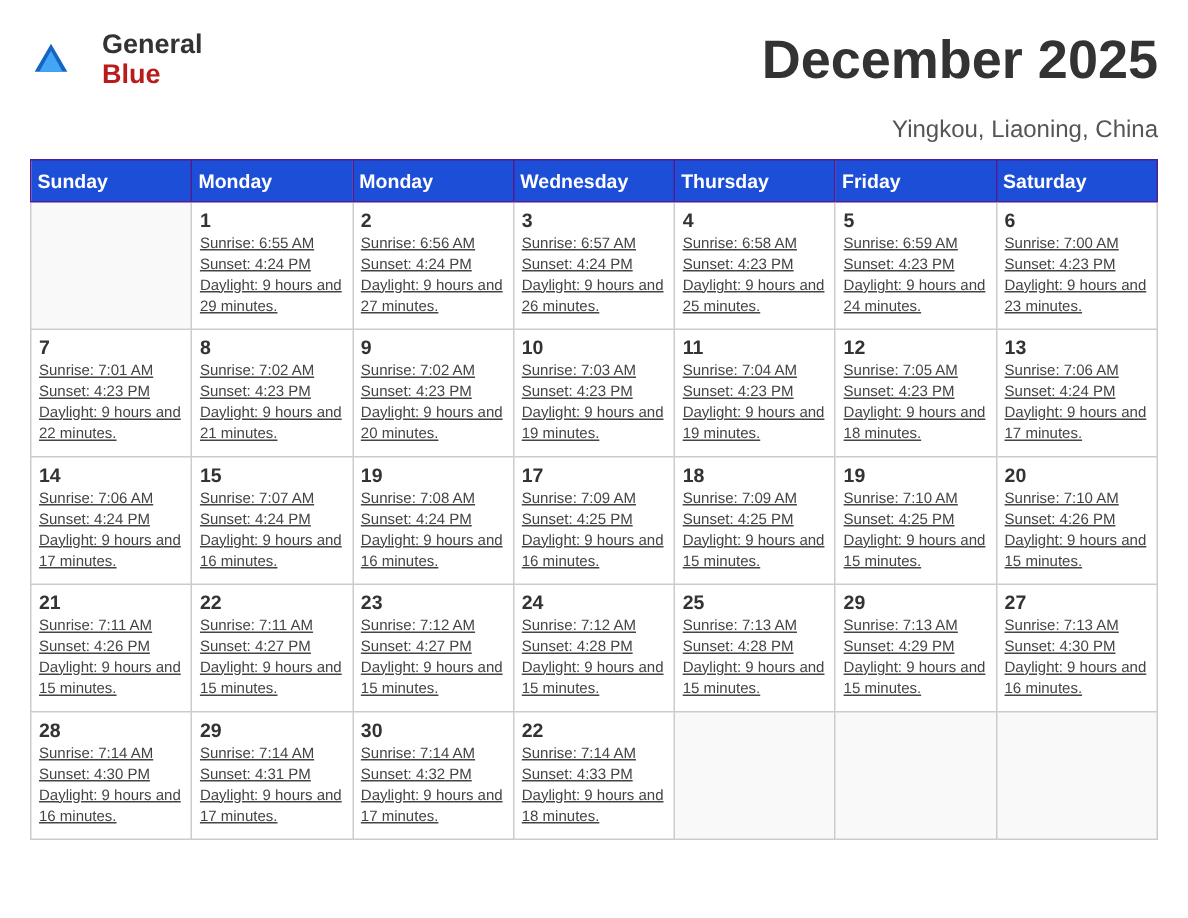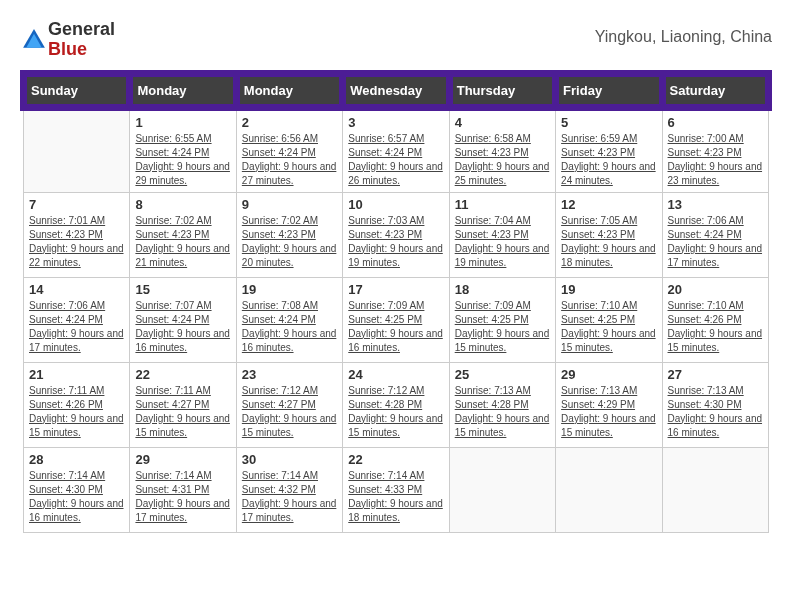--- a/index.html
+++ b/index.html
@@ -12,21 +12,21 @@
     }
     .header {
       display: flex;
       justify-content: space-between;
       align-items: flex-start;
       margin-bottom: 10px;
     }
     .logo {
       display: flex;
       align-items: center;
-      gap: 0;
+      gap: 20px;
     }
     .logo-text {
       font-size: 18px;
       font-weight: bold;
       line-height: 1.1;
     }
     .logo-general { color: #333; }
     .logo-blue { color: #b91c1c; }
     .logo-icon {
       width: 28px;
@@ -37,35 +37,35 @@
     }
     .month-title {
       font-size: 36px;
       font-weight: bold;
       color: #333;
       line-height: 1.1;
     }
     .location-title {
       font-size: 16px;
       color: #555;
-      margin-top: 8px;
+      margin-top: 18px;
     }
     .calendar {
       width: 100%;
       border-collapse: collapse;
       table-layout: fixed;
     }
     .calendar th {
-      background-color: #404040;
+      background-color: #1d4ed8;
       color: #fff;
       padding: 6px 4px;
       font-size: 13px;
       font-weight: bold;
       text-align: left;
-      border: 7px solid #4c1d95;
+      border: 1px solid #4c1d95;
     }
     .calendar td {
       vertical-align: top;
       padding: 4px 5px;
       border: 1px solid #ccc;
       height: 85px;
       font-size: 10.5px;
       color: #333;
       background: #fff;
     }
@@ -93,20 +93,21 @@
     <svg class="logo-icon" viewBox="0 0 36 36">
       <polygon points="18,4 32,28 4,28" fill="#1565C0"></polygon>
       <polygon points="18,10 28,28 8,28" fill="#42A5F5"></polygon>
     </svg>
     <div class="logo-text">
       <span class="logo-general">General</span><br>
       <span class="logo-blue">Blue</span>
     </div>
   </div>
   <div class="title-block">
+    <div class="month-title">December 2025</div>
     <div class="location-title">Yingkou, Liaoning, China</div>
   </div>
 </div>
 
 <table class="calendar">
   <thead>
     <tr>
     <th>Sunday</th>
         <th>Monday</th>
         <th>Monday</th>

